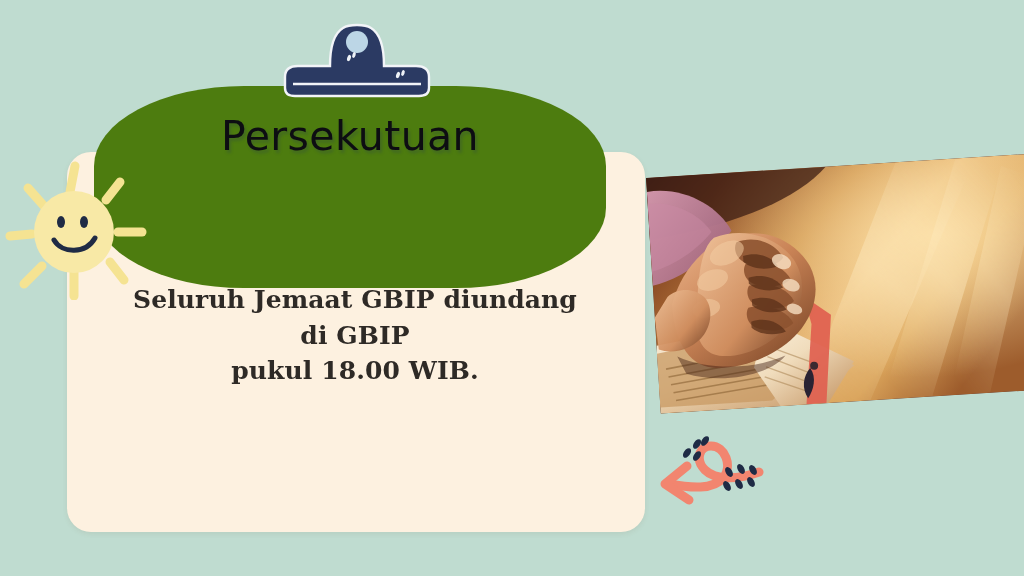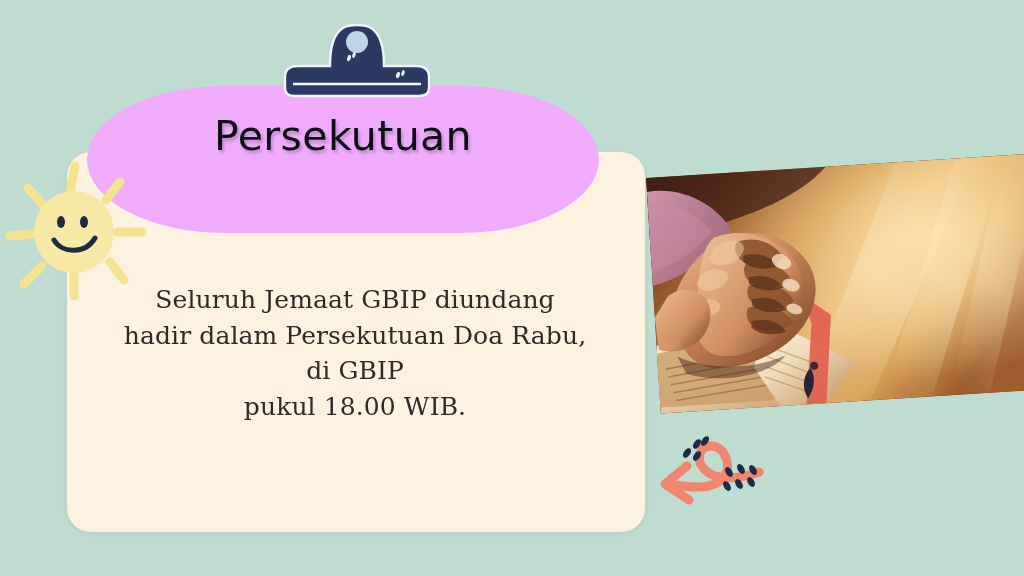--- a/index.html
+++ b/index.html
@@ -24,25 +24,25 @@
     width: 578px;
     height: 380px;
     background: #fdf1e0;
     border-radius: 24px;
     box-shadow: 0 2px 5px rgba(120,100,70,0.10);
   }
 
   
   #blue-banner {
     position: absolute;
-    left: 87px;
+    left: 94px;
     top: 86px;
     width: 512px;
-    height: 147px;
-    background: #f0abfc;
+    height: 202px;
+    background: #4d7c0f;
     border-radius: 150px / 80px;
   }
   #title-block {
     position: absolute;
     left: 0;
     top: 26px;
     width: 100%;
     text-align: center;
     color: #0d0d12;
     font-family: "DejaVu Sans", sans-serif;
@@ -57,21 +57,21 @@
   
   #body-text {
     position: absolute;
     left: 75px;
     top: 282px;
     width: 560px;
     text-align: center;
     color: #2e2a26;
     font-family: "DejaVu Serif", serif;
     font-size: 25px;
-    font-weight: 400;
+    font-weight: 700;
     line-height: 1.42;
     letter-spacing: 0.1px;
   }
   .body-line { display: block; white-space: nowrap; }
 
   
   #binder-clip {
     position: absolute;
     left: 283px;
     top: 22px;
@@ -290,18 +290,17 @@
       <ellipse cx="84" cy="41" rx="3.2" ry="5.4" transform="rotate(-32 84 41)"></ellipse>
       <ellipse cx="96" cy="42" rx="3.2" ry="5.4" transform="rotate(-32 96 42)"></ellipse>
       <ellipse cx="70" cy="58" rx="3.2" ry="5.4" transform="rotate(-32 70 58)"></ellipse>
       <ellipse cx="82" cy="56" rx="3.2" ry="5.4" transform="rotate(-32 82 56)"></ellipse>
       <ellipse cx="94" cy="54" rx="3.2" ry="5.4" transform="rotate(-32 94 54)"></ellipse>
     </g>
   </svg>
 
   <div id="body-text">
     <span class="body-line">Seluruh Jemaat GBIP diundang</span>
-    <span class="body-line">hadir dalam Persekutuan Doa Rabu,</span>
     <span class="body-line">di GBIP</span>
     <span class="body-line">pukul 18.00 WIB.</span>
   </div>
 
 </div>
 
 </body></html>

